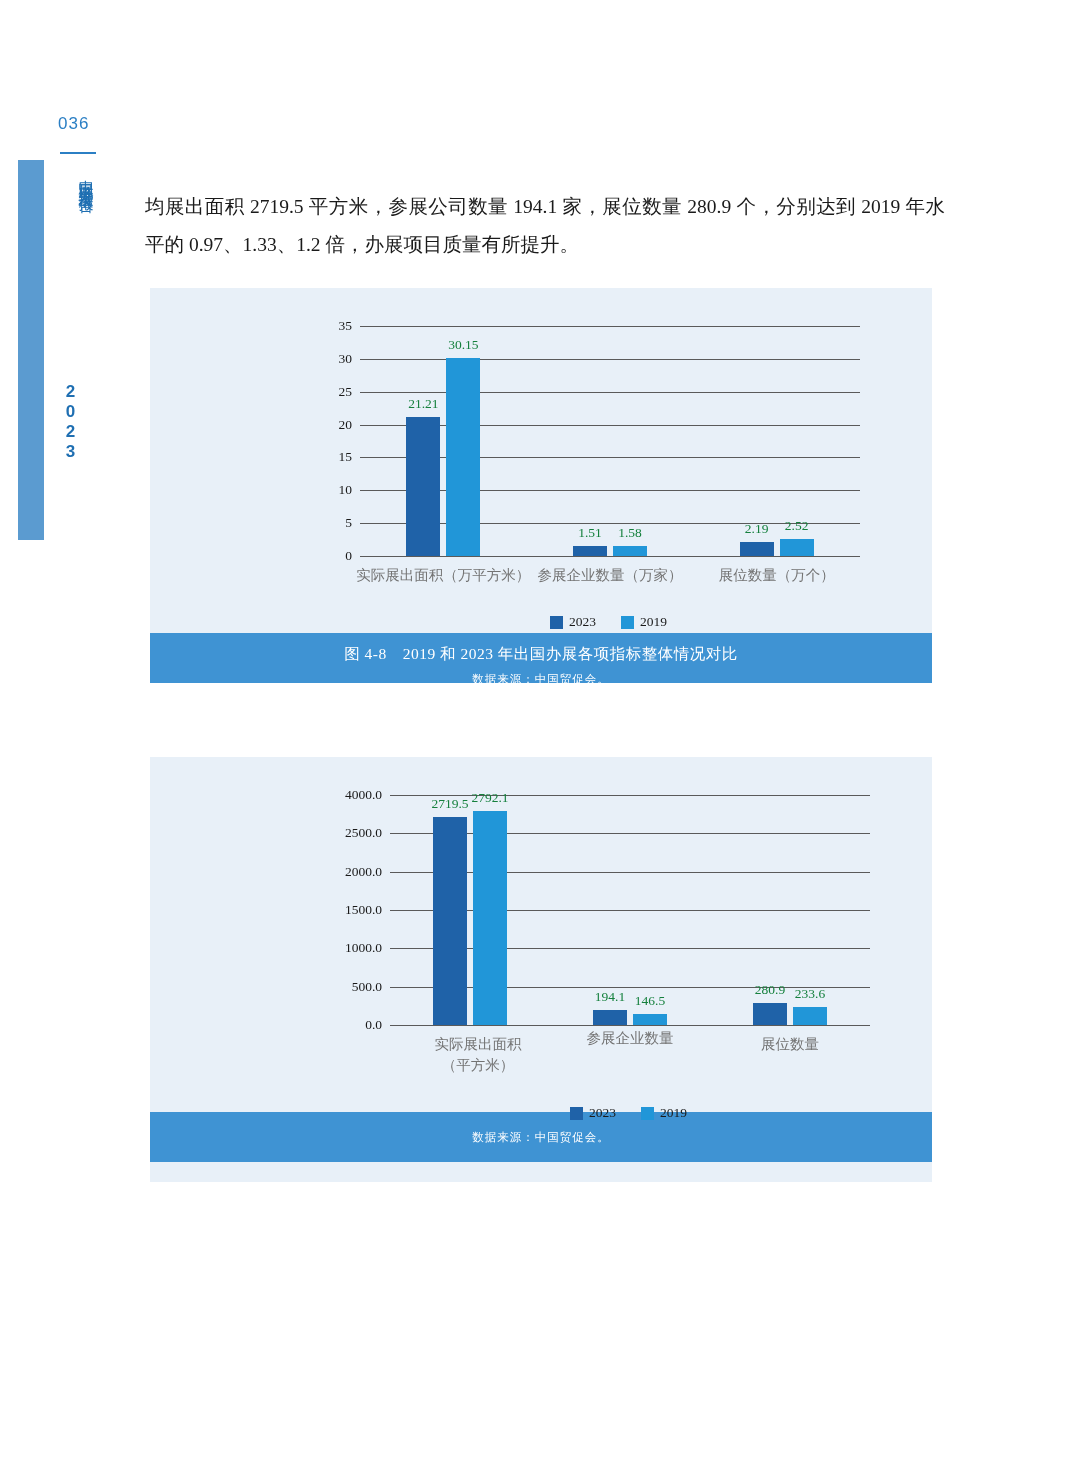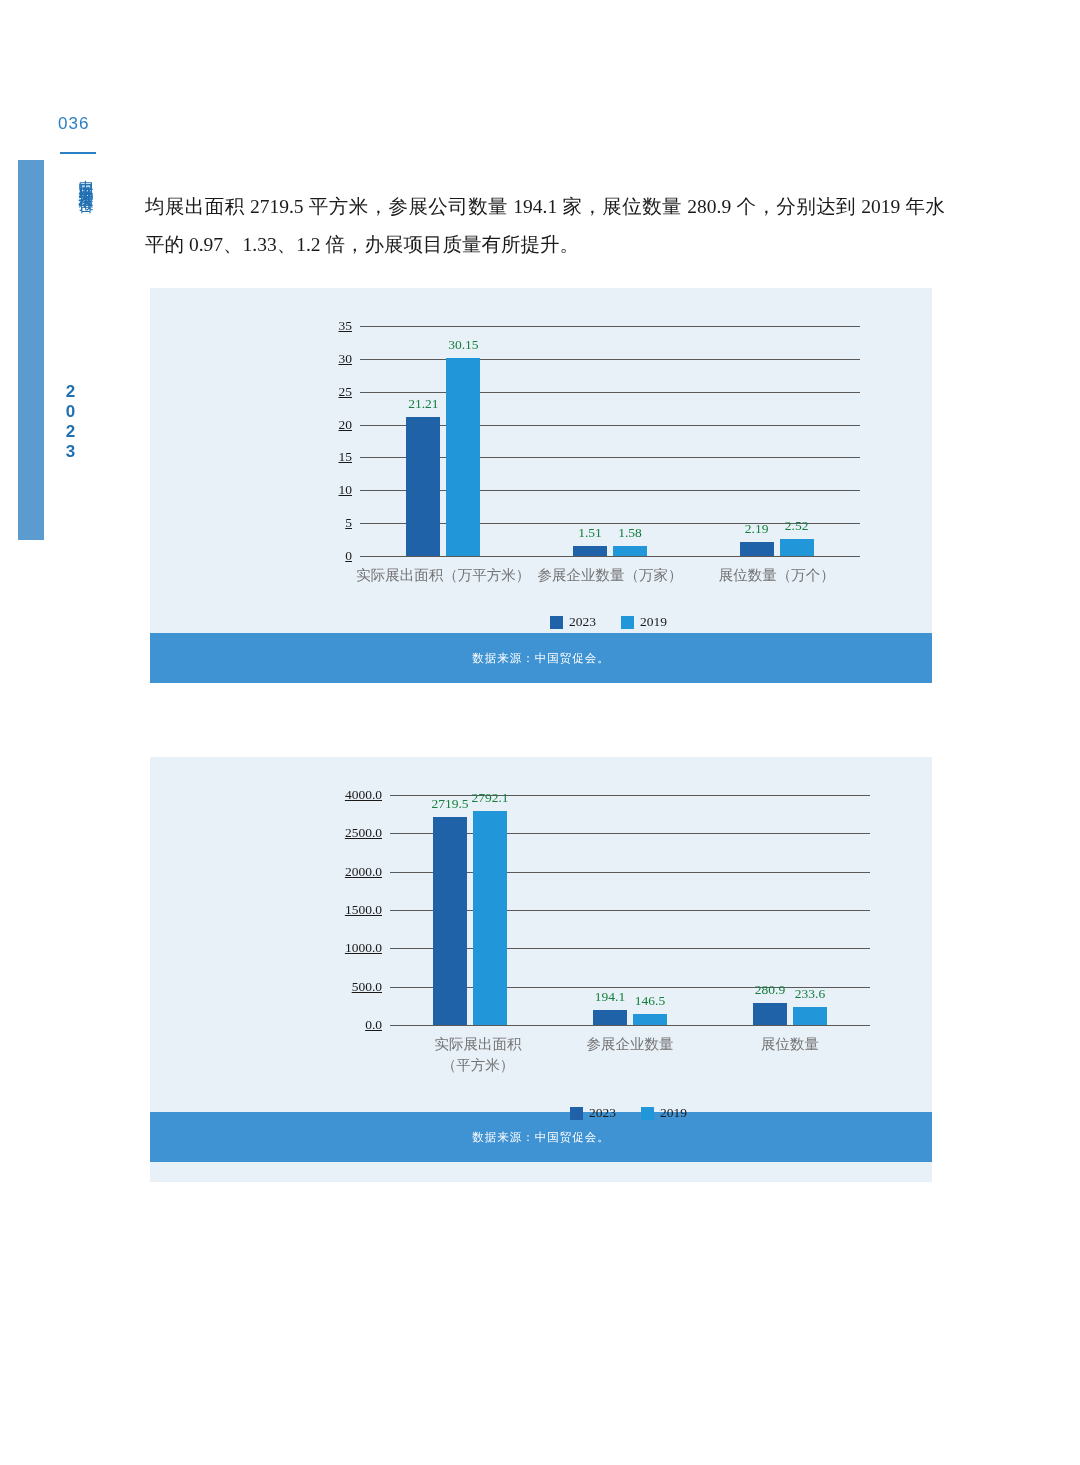--- a/index.html
+++ b/index.html
@@ -131,21 +131,20 @@
   }
   .ytick {
     position: absolute;
     right: 100%;
     margin-right: 8px;
     transform: translateY(-50%);
     font-size: 13.5px;
     color: #1a1a1a;
     white-space: nowrap;
     font-family: "Liberation Serif", serif;
-    text-decoration: underline;
   }
   .bar {
     position: absolute;
     bottom: 0;
   }
   .bar.s2023 { background: #1f62a8; }
   .bar.s2019 { background: #2196d8; }
   .bar-label {
     position: absolute;
     transform: translateX(-50%);
@@ -239,20 +238,21 @@
             <span>2023</span>
           </div>
           <div class="pair">
             <span class="sw s2019"></span>
             <span>2019</span>
           </div>
         </div>
       </div>
     </div>
   <div class="caption-bar">
+    <div class="caption-title">图 4-8　2019 和 2023 年出国办展各项指标整体情况对比</div>
     <div class="caption-source">数据来源：中国贸促会。</div>
   </div>
 </div>
 
 <div class="figure two">
   <div class="chart-area" id="chart2">
       <div class="plot" style="left: 240px; top: 38px; width: 480px; height: 230px;">
         <div class="grid-line" style="top: 230px;"></div>
         <div class="ytick" style="top: 230px;">0.0</div>
         <div class="grid-line" style="top: 191.667px;"></div>
@@ -272,21 +272,21 @@
         <div class="bar s2019" style="left: 83px; width: 34px; height: 214.061px;"></div>
         <div class="bar-label" style="left: 100px; top: -5.061px; text-align: right;">2792.1</div>
         <div class="cat-label" style="left: 88px; top: 239px;">
           <div>实际展出面积</div>
           <div>（平方米）</div>
         </div>
         <div class="bar s2023" style="left: 203px; width: 34px; height: 14.881px;"></div>
         <div class="bar-label" style="left: 220px; top: 194.119px;">194.1</div>
         <div class="bar s2019" style="left: 243px; width: 34px; height: 11.2317px;"></div>
         <div class="bar-label" style="left: 260px; top: 197.768px;">146.5</div>
-        <div class="cat-label" style="left: 240px; top: 239px;">
+        <div class="cat-label" style="left: 240px; top: 233px;">
           <div>参展企业数量</div>
         </div>
         <div class="bar s2023" style="left: 363px; width: 34px; height: 21.5357px;"></div>
         <div class="bar-label" style="left: 380px; top: 187.464px;">280.9</div>
         <div class="bar s2019" style="left: 403px; width: 34px; height: 17.9093px;"></div>
         <div class="bar-label" style="left: 420px; top: 191.091px;">233.6</div>
         <div class="cat-label" style="left: 400px; top: 239px;">
           <div>展位数量</div>
         </div>
         <div class="legend" style="left: 180px; top: 310px;">

